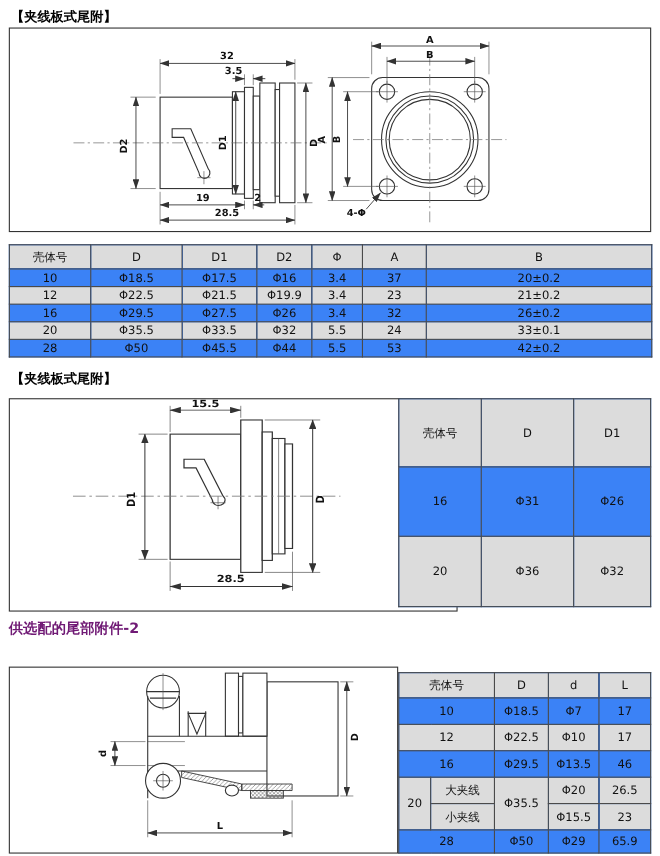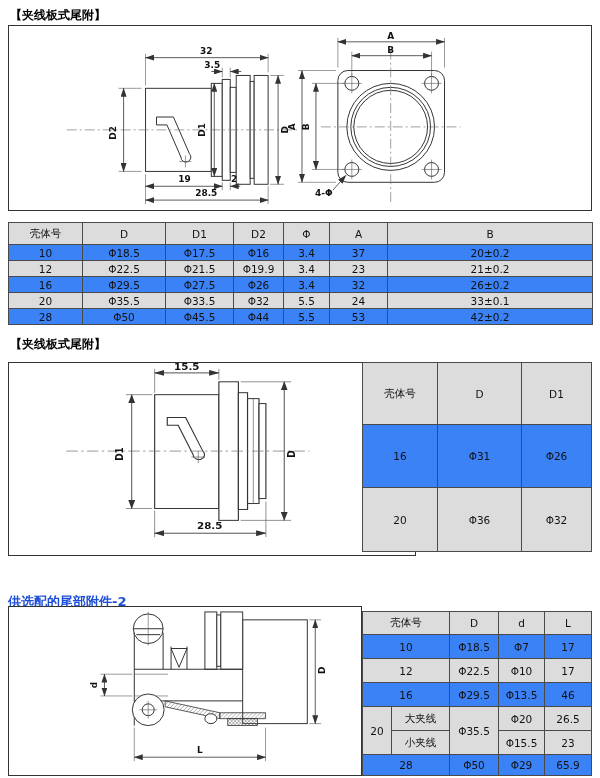--- a/index.html
+++ b/index.html
@@ -3,21 +3,21 @@
 <meta charset="utf-8">
 <style>
   html,body{margin:0;padding:0;}
   body{
     width:600px;height:778px;position:relative;background:#ffffff;
     font-family:"DejaVu Sans","Liberation Sans",sans-serif;
     overflow:hidden;color:#111;
   }
   .abs{position:absolute;}
   .sec-title{font-size:12px;font-weight:bold;color:#000;white-space:nowrap;}
-  .note-title{font-size:13px;font-weight:bold;color:#1d4ed8;white-space:nowrap;margin-top:31px;}
+  .note-title{font-size:13px;font-weight:bold;color:#701a75;white-space:nowrap;}
   .box{border:1px solid #333;background:#fff;box-sizing:border-box;}
   .box svg{position:absolute;left:0;top:0;width:100%;height:100%;}
   table{border-collapse:collapse;table-layout:fixed;background:#3b82f6;}
   th,td{
     border:1px solid #4a4a4a;font-size:10.5px;font-weight:normal;
     text-align:center;vertical-align:middle;padding:0;color:#111;
     overflow:hidden;white-space:nowrap;
   }
   .gray{background:#dcdcdc;}
   

